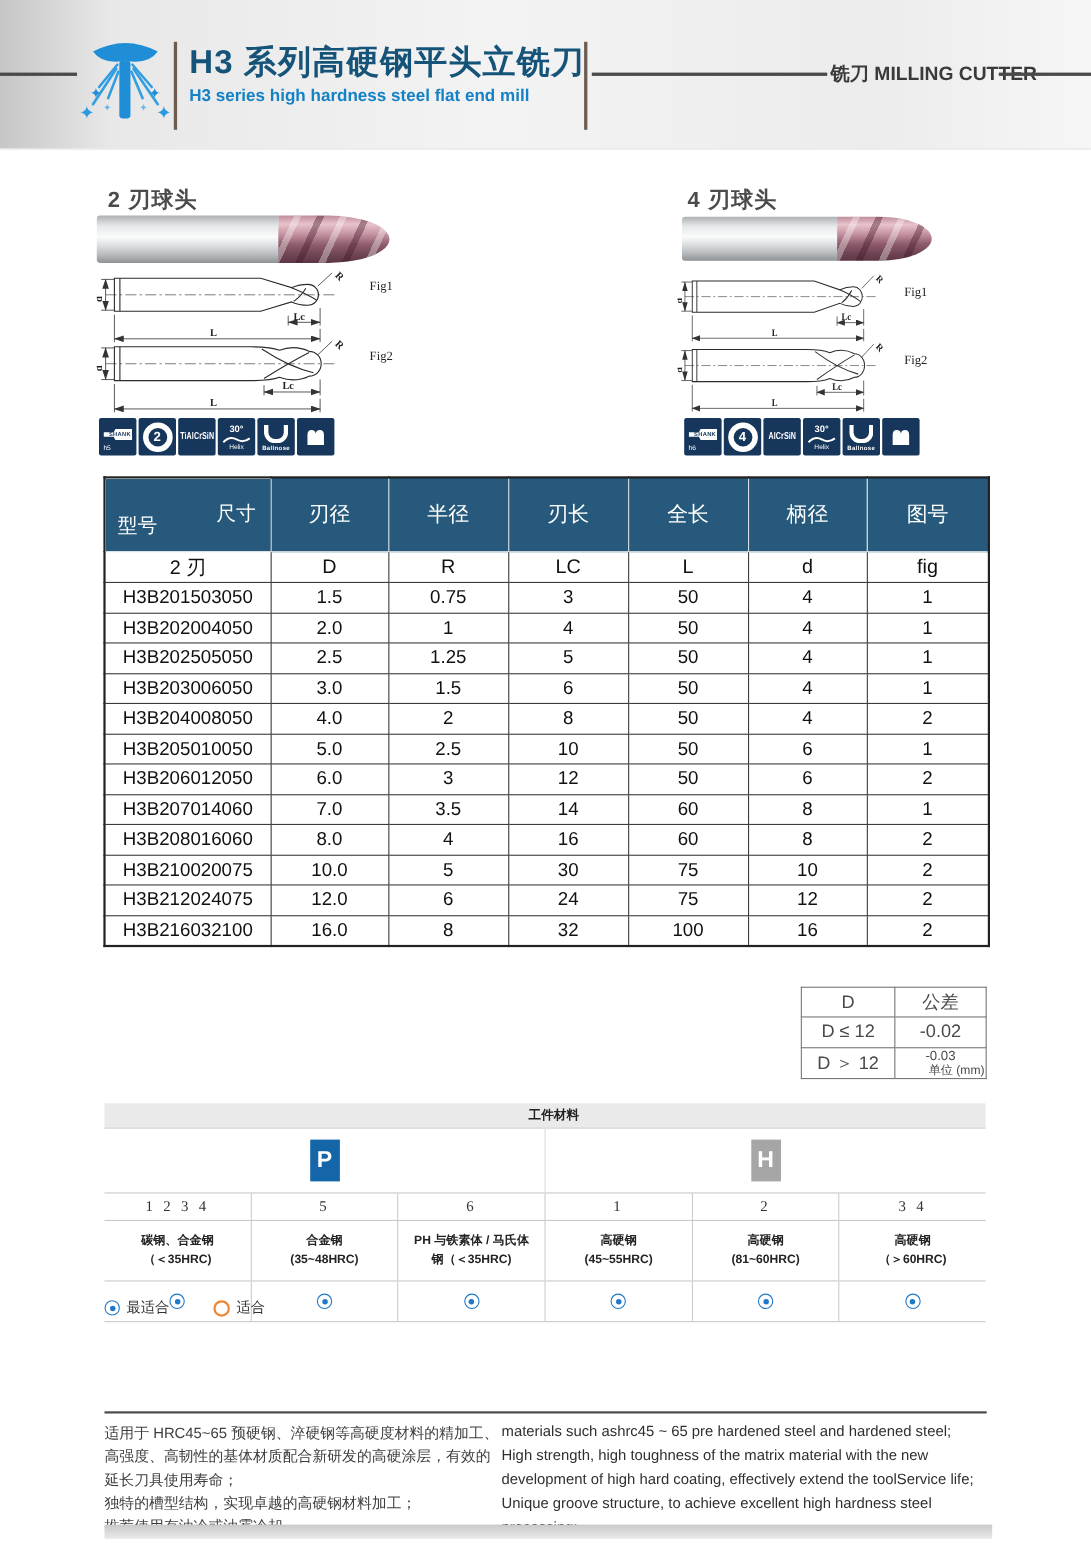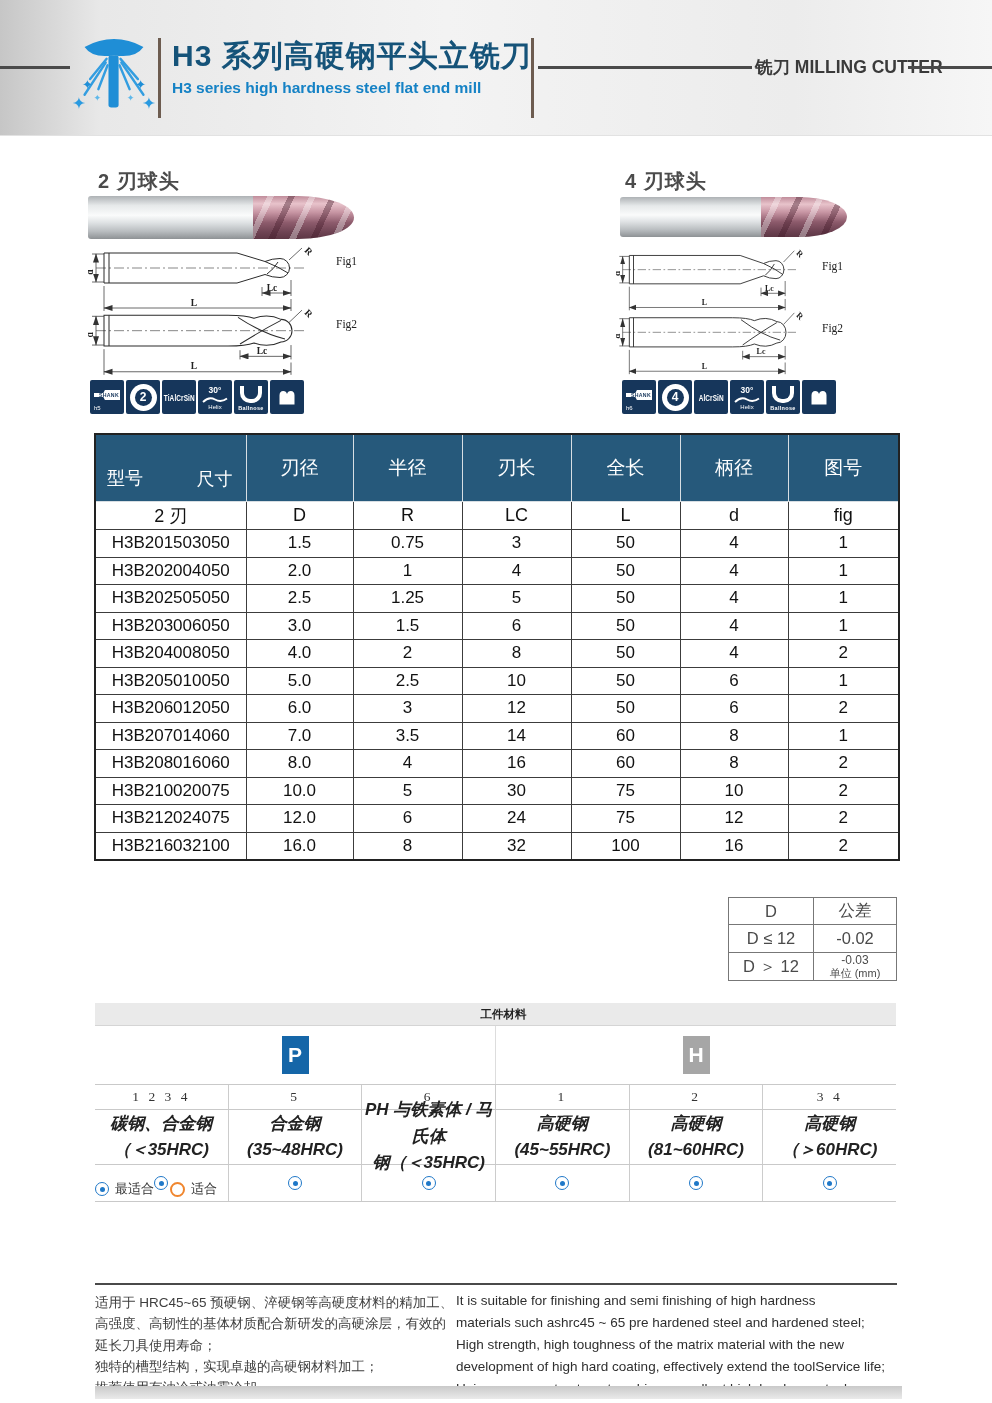--- a/index.html
+++ b/index.html
@@ -76,52 +76,52 @@
   
   .spec{position:absolute;left:94px;top:433px;width:804px;border-collapse:collapse;table-layout:fixed;
         border:2px solid #222;}
   .spec th{background:var(--teal);color:#fff;font-weight:normal;font-size:19px;height:64px;
            border:1px solid #d7dee3;}
   .spec td{border:1px solid #3c3c3c;text-align:center;font-size:17px;color:#111;height:26.5px;padding:0;}
   .spec tr.sub td{height:27px;font-size:18px;}
   .diag{position:relative;
     background-image:linear-gradient(to top right,transparent calc(50% - 0.8px),#fff calc(50% - 0.8px),#fff calc(50% + 0.8px),transparent calc(50% + 0.8px));}
   .diag .hm{position:absolute;left:11px;bottom:11px;font-size:18px;}
-  .diag .hs{position:absolute;right:13px;top:32px;font-size:18px;}
+  .diag .hs{position:absolute;right:13px;top:20px;font-size:18px;}
 
   
   .tol{position:absolute;left:728px;top:897px;width:168px;border-collapse:collapse;table-layout:fixed;
        border:1.5px solid #555;}
   .tol th,.tol td{border:1px solid #777;text-align:center;color:#4a4a4a;font-weight:normal;}
   .tol th{font-size:16.5px;height:24px;}
   .tol td{font-size:16.5px;height:25px;}
   .tol .tval{font-size:12px;line-height:1.1;}
-  .tol .tunit{font-size:11px;line-height:1.1;}
+  .tol .tunit{font-size:11px;line-height:1.1;text-align:right;}
 
   
   .materials{position:absolute;left:95px;top:1003px;width:801px;}
   .m-title{height:22px;background:#eaeaea;text-align:center;font-size:11.5px;font-weight:bold;line-height:22px;color:#222;
            border-bottom:1px solid #d5d5d5;padding-left:16px;}
   .m-ph{display:flex;height:58px;border-bottom:1px solid #c9c9c9;}
   .m-half{flex:1;display:flex;align-items:center;justify-content:center;}
   .m-half + .m-half{border-left:1px solid #ddd;}
   .pbox,.hbox{width:27px;height:38px;color:#fff;font-weight:bold;font-size:21px;display:flex;align-items:center;justify-content:center;}
   .pbox{background:var(--pblue);} .hbox{background:var(--hgray);}
   .m-row{display:flex;border-bottom:1px solid #c9c9c9;}
   .m-row > *{flex:1;border-left:1px solid #ccc;display:flex;flex-direction:column;align-items:center;justify-content:center;text-align:center;}
   .m-row > :first-child{border-left:none;}
   .m-nums{height:24px;font-family:"Liberation Serif",serif;font-size:13.5px;letter-spacing:3px;color:#333;}
-  .m-names{height:54px;font-size:17px;font-weight:bold;color:#222;line-height:1.55;font-style:italic;}
+  .m-names{height:54px;font-size:11px;font-weight:bold;color:#222;line-height:1.55;}
   .m-inds{height:36px;}
   .cir-best{width:12px;height:12px;border:1.6px solid var(--best);border-radius:50%;
             display:inline-flex;align-items:center;justify-content:center;flex-direction:row;}
   .cir-best::after{content:'';width:5px;height:5px;border-radius:50%;background:var(--best);}
   .cir-fit{width:11px;height:11px;border:2px solid var(--fit);border-radius:50%;display:inline-block;}
 
-  .legend{position:absolute;left:95px;top:1180px;display:flex;gap:16px;align-items:center;font-size:13px;color:#333;}
+  .legend{position:absolute;left:95px;top:1180px;display:flex;gap:40px;align-items:center;font-size:13px;color:#333;}
   .lgitem{display:flex;align-items:center;gap:6px;}
 
   
   .foot-line{position:absolute;left:95px;top:1283px;width:802px;height:2px;background:#4a4a4a;}
   .foot-cn{position:absolute;left:95px;top:1292px;width:360px;font-size:13.5px;color:#3e3e3e;line-height:1.58;}
   .foot-en{position:absolute;left:456px;top:1290px;width:455px;font-size:13.5px;color:#2f2f2f;line-height:1.63;}
   .bstrip{position:absolute;left:95px;top:1386px;width:807px;height:13px;
           background:linear-gradient(#c9c9c9,#eaeaea);}
 </style>
 </head>
@@ -679,19 +679,18 @@
 
 <div class="foot-line"></div>
 <div class="foot-cn">
     <div>适用于 HRC45~65 预硬钢、淬硬钢等高硬度材料的精加工、</div>
     <div>高强度、高韧性的基体材质配合新研发的高硬涂层，有效的</div>
     <div>延长刀具使用寿命；</div>
     <div>独特的槽型结构，实现卓越的高硬钢材料加工；</div>
     <div>推荐使用有油冷或油雾冷却。</div>
   </div>
 <div class="foot-en">
-    <div>It is suitable for finishing and semi finishing of high hardness</div>
     <div> materials such ashrc45 ~ 65 pre hardened steel and hardened steel;</div>
     <div>High strength, high toughness of the matrix material with the new</div>
     <div>development of high hard coating, effectively extend the toolService life;</div>
     <div>Unique groove structure, to achieve excellent high hardness steel processing;</div>
   </div>
 <div class="bstrip"></div>
 
 </body></html>

